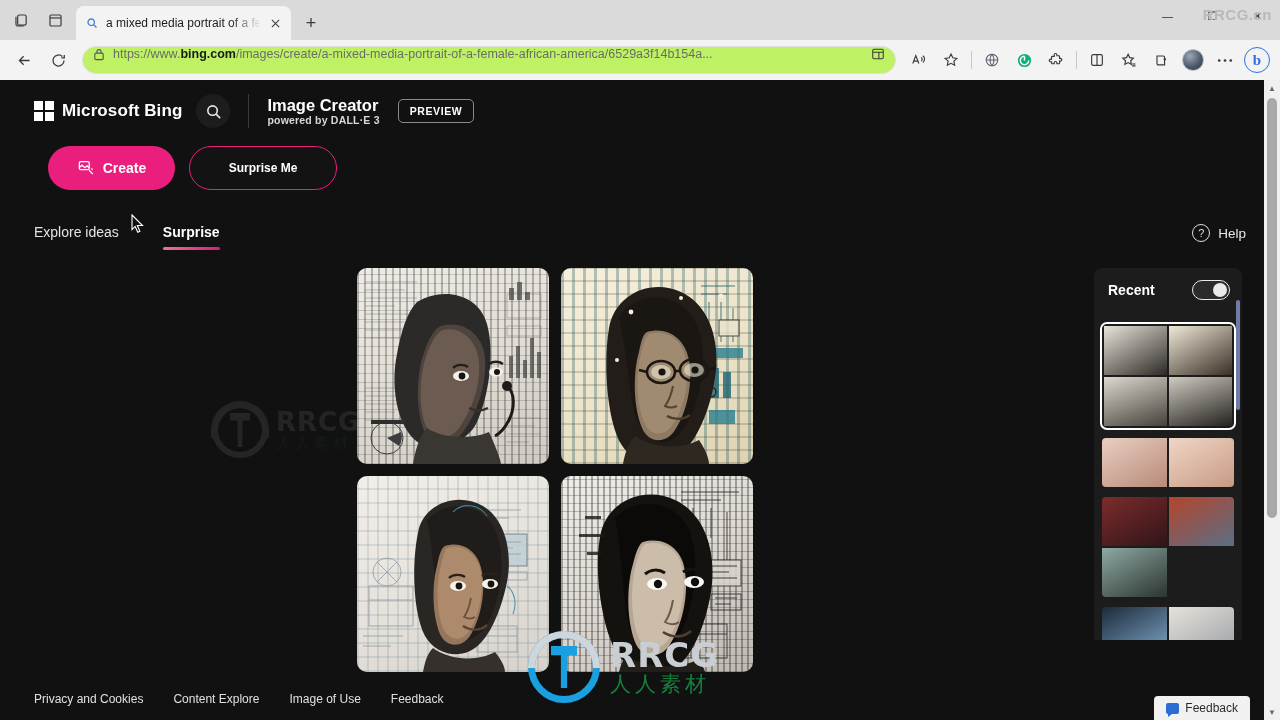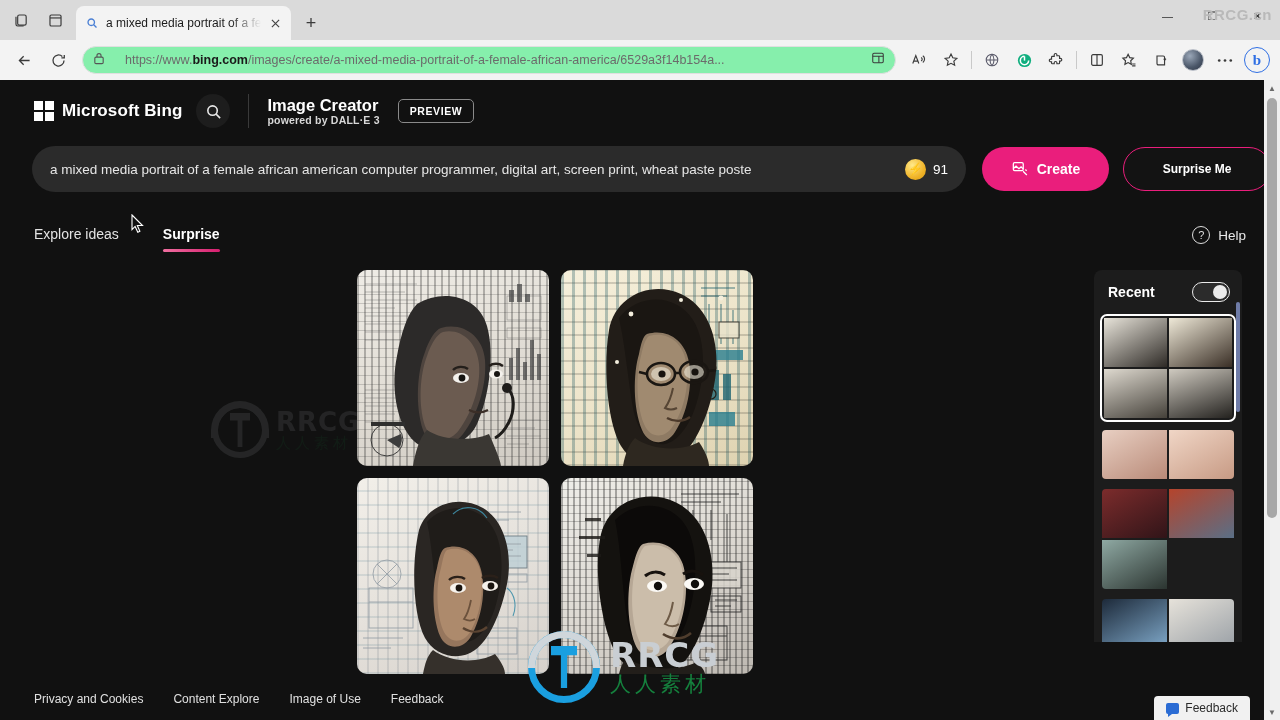--- a/index.html
+++ b/index.html
@@ -44,22 +44,22 @@
 
   .navbar {
     height: 40px; background: #f3f3f3; display: flex; align-items: center;
     padding: 0 8px; gap: 2px;
   }
   .navbtn {
     width: 32px; height: 32px; border-radius: 4px; display: flex;
     align-items: center; justify-content: center; color: #3a3a3a;
   }
   .omnibox {
-    flex: 1; height: 28px; background: #86efac; border-radius: 14px;
-    display: flex; align-items: center; padding: 0 10px; gap: 20px;
+    flex: 1; height: 28px; background: #bef264; border-radius: 14px;
+    display: flex; align-items: flex-start; padding: 0 10px; gap: 8px;
     margin: 0 6px; border: 1px solid #e0e0e0;
   }
   .url { font-size: 12.5px; color: #6b6b6b; white-space: nowrap; overflow: hidden; flex:1;}
   .url b { color: #1a1a1a; font-weight: 600; }
   .url .scheme { color: #6b6b6b; }
   .tbicons { display: flex; align-items: center; gap: 2px; }
   .tbi { width: 30px; height: 30px; border-radius: 4px; display:flex;align-items:center;justify-content:center; color:#3a3a3a;}
   .divider-v { width:1px; height:18px; background:#c9c9c9; margin:0 3px;}
   .avatar-tb {
     width: 22px; height: 22px; border-radius: 50%;
@@ -166,21 +166,21 @@
   .img-cell {
     width: 192px; height: 196px; border-radius: 10px; overflow: hidden; position: relative;
     background: #222;
   }
 
   
   .recent {
     width: 148px; margin-right: 22px; background: #1c1c1c; border-radius: 8px 8px 0 0;
     padding: 8px; position: relative; height: 372px; overflow: hidden;
   }
-  .recent-head { display:flex; align-items:center; justify-content:space-between; padding: 4px 4px 14px 6px;}
+  .recent-head { display:flex; align-items:center; justify-content:space-between; padding: 4px 4px 24px 6px;}
   .recent-title { color:#fff; font-size:14px; font-weight:700; }
   .toggle {
     width: 38px; height: 20px; border-radius: 10px; background: #2b2b2b;
     border: 1.5px solid #eaeaea; position: relative;
   }
   .toggle i { position:absolute; right:2px; top:1.5px; width:14px;height:14px;border-radius:50%;background:#eaeaea; display:block;}
   .recent-list { display:flex; flex-direction: column; gap: 10px; }
   .recent-group {
     display: grid; grid-template-columns: 1fr 1fr; gap: 2px; border-radius: 4px; overflow:hidden;
   }
@@ -444,27 +444,20 @@
         <div class="hsep"></div>
         <div>
           <div class="ic-title">Image Creator</div>
           <div class="ic-sub">powered by DALL·E 3</div>
         </div>
         <div class="preview-badge">PREVIEW</div>
 
       </div>
 
       <div class="prompt-row">
-        <div class="prompt-box">
-          <span class="prompt-text" title="Describe the image you'd like to create">a mixed media portrait of a female african american computer programmer, digital art, screen print, wheat paste poste</span>
-          <span class="boost">
-            <span class="boost-coin">⚡</span>
-            <span class="boost-n">91</span>
-          </span>
-        </div>
         <div class="btn-create">
           <span>
             <svg width="18" height="18" viewBox="0 0 20 20" fill="none" stroke="#fff" stroke-width="1.4">
               <rect x="2.6" y="4" width="11" height="9" rx="1.5"></rect>
               <path d="M2.6 10.6l3-2.6 3.2 2.8 2.4-2 2.4 2.2"></path>
               <path d="M13.4 13.6l4.2 4.2M16 11.6l1.4 1.4"></path>
             </svg>
           </span>
           <span>Create</span>
         </div>

